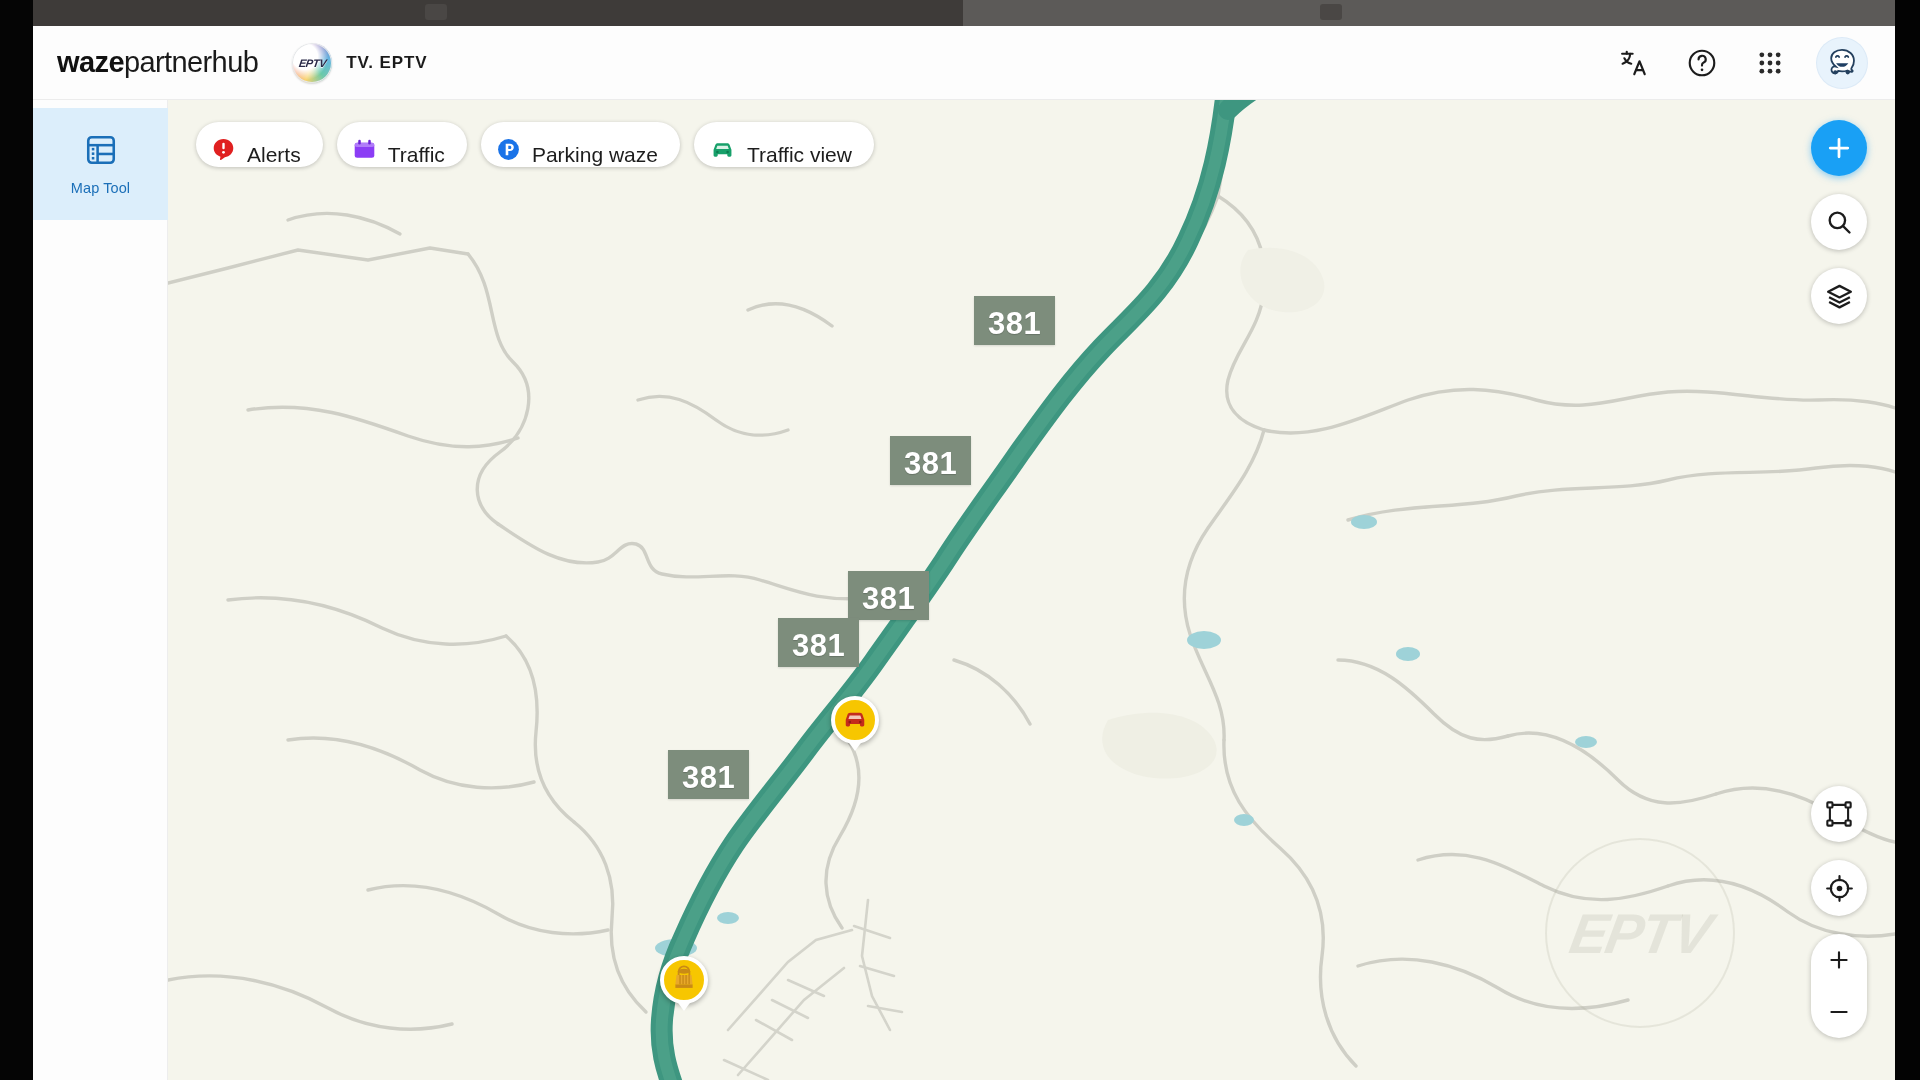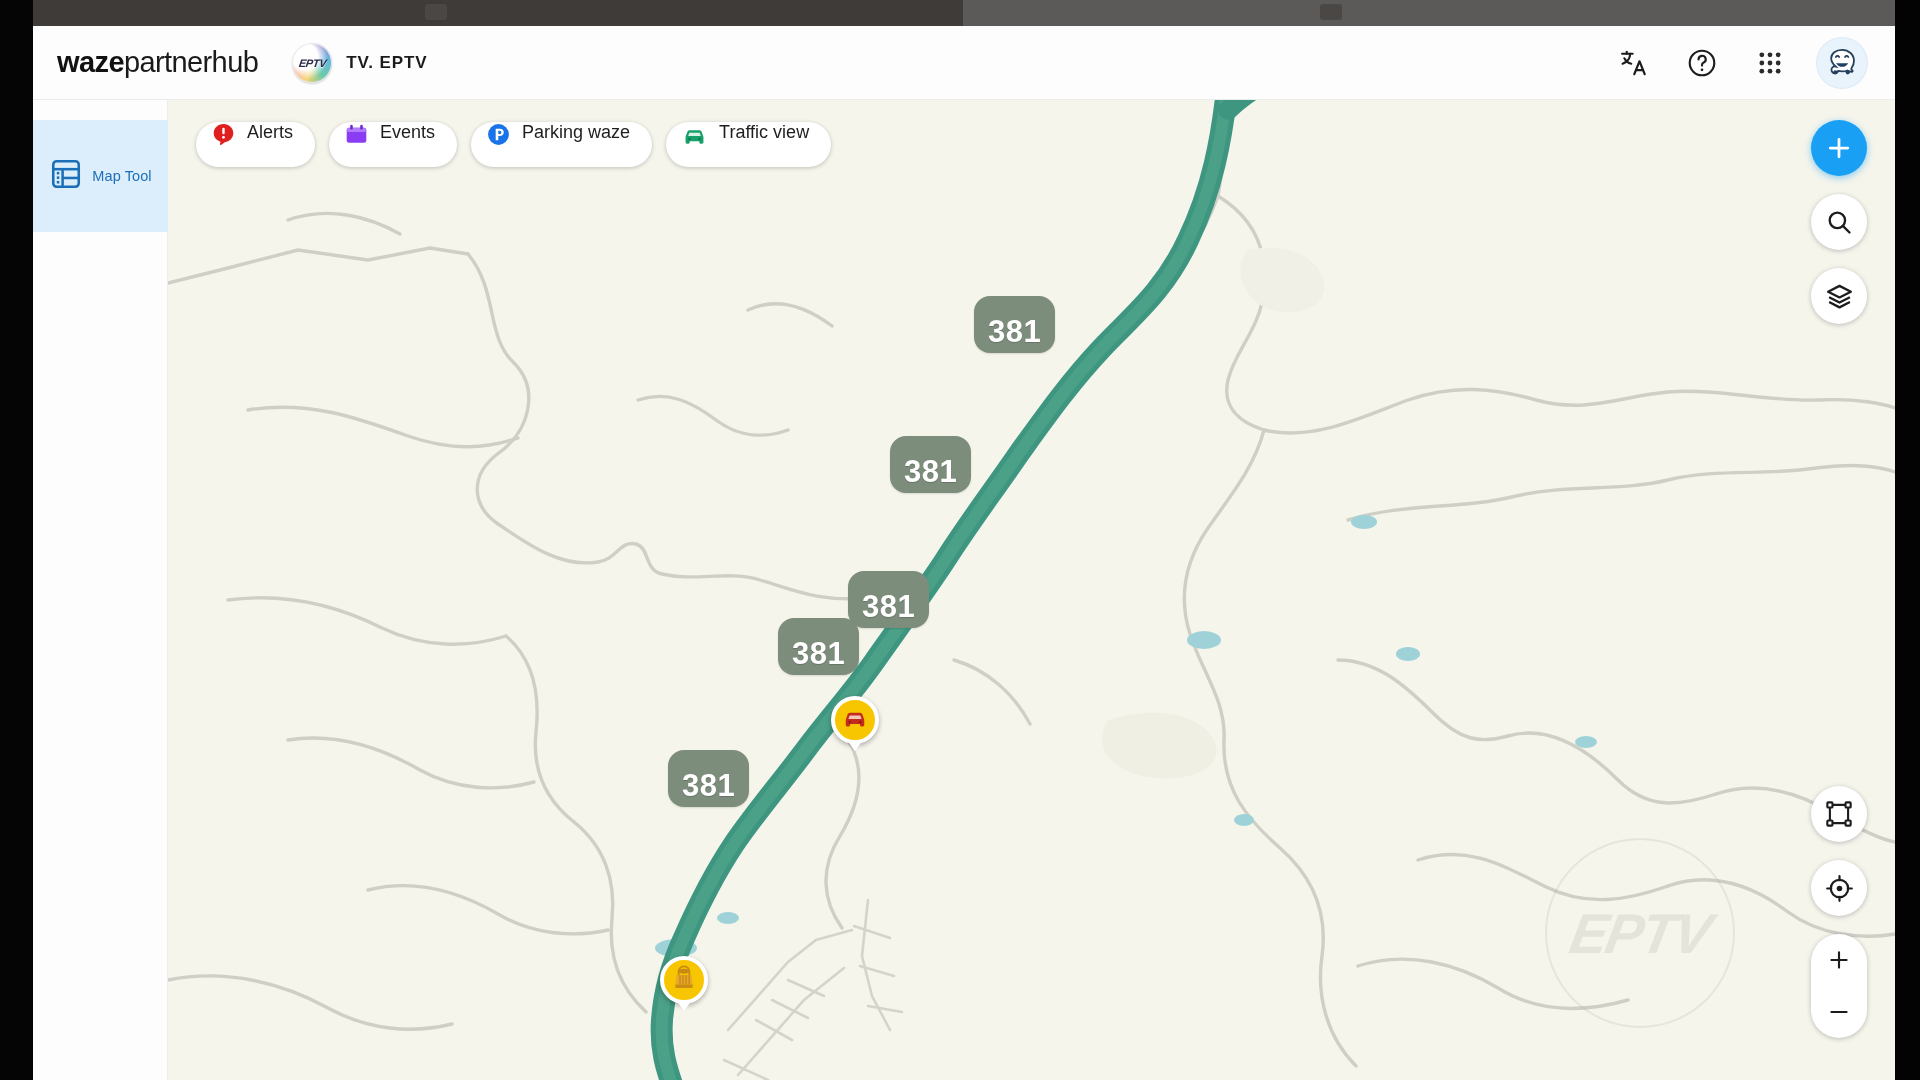--- a/index.html
+++ b/index.html
@@ -61,43 +61,42 @@
     box-shadow:0 0 0 1px #dceaf7;
   }
 
   
   #sidebar {
     position:absolute; left:0; top:74px; width:135px; height:980px;
     background:#fdfdfd; border-right:1px solid #ededed; z-index:25;
     padding-top:8px;
   }
   .nav-item {
-    width:135px; height:112px; display:flex; flex-direction:row;
+    width:135px; height:112px; display:flex; flex-direction:column;
     align-items:center; justify-content:center; gap:9px; cursor:pointer;
     color:#5a6b78;
-    margin-top:12px;
   }
   .nav-item.active { background:#dceefb; color:#1b6fb8; }
   .nav-label { font-size:14.5px; letter-spacing:.1px; }
   .nav-item:not(.active) .nav-label { color:#4d5a63; }
 
   
   #map {
     position:absolute; left:135px; top:74px; width:1727px; height:980px;
     background:#f5f5ec; overflow:hidden; z-index:15;
   }
   #map svg.maplayer { position:absolute; left:0; top:0; width:1727px; height:980px; }
 
   
   #chips { position:absolute; left:28px; top:22px; display:flex; gap:14px; z-index:40; }
   .chip {
     height:45px; border-radius:23px; background:#fff;
-    display:flex; align-items:flex-start; gap:11px; padding:0 22px 0 15px;
+    display:flex; align-items:flex-end; gap:11px; padding:0 22px 0 15px;
     box-shadow:0 1px 4px rgba(0,0,0,.22); cursor:pointer;
-    font-size:18px; color:#1d1d1d; white-space:nowrap;
+    font-size:21px; color:#1d1d1d; white-space:nowrap;
   }
 
   
   #ctrl-top { position:absolute; right:28px; top:20px; display:flex; flex-direction:column; align-items:center; gap:18px; z-index:40; }
   .rbtn {
     width:56px; height:56px; border-radius:50%; background:#fff;
     display:flex; align-items:center; justify-content:center; cursor:pointer;
     box-shadow:0 1px 5px rgba(0,0,0,.24);
   }
   .rbtn.primary { background:#19a0f5; box-shadow:0 2px 7px rgba(25,160,245,.5); }
@@ -105,22 +104,22 @@
   #ctrl-bot { position:absolute; right:28px; bottom:42px; display:flex; flex-direction:column; align-items:center; gap:18px; z-index:40; }
   .zoomstack {
     width:56px; border-radius:28px; background:#fff; box-shadow:0 1px 5px rgba(0,0,0,.24);
     display:flex; flex-direction:column; overflow:hidden;
   }
   .zoomstack div { height:52px; display:flex; align-items:center; justify-content:center; cursor:pointer; }
 
   
   .shield {
     position:absolute; z-index:22;
-    background:#7d8d7c; border-radius:16px;
-    padding:20px 14px 6px; color:#fff;
+    background:#7d8d7c; border-radius:0;
+    padding:12px 14px 6px; color:#fff;
     font-size:31px; font-weight:700; letter-spacing:.5px;
     line-height:1; text-shadow:0 1px 1px rgba(0,0,0,.18);
     box-shadow:0 1px 2px rgba(0,0,0,.12);
   }
 
   
   .marker {
     position:absolute; width:48px; height:48px; border-radius:50%;
     background:#f7c600; border:4px solid #fff; z-index:28;
     display:flex; align-items:center; justify-content:center;
@@ -334,21 +333,21 @@
 
         <div class="chip">
           <span>
             <svg width="25" height="25" viewBox="0 0 24 24">
               <rect x="2.6" y="5.4" width="18.8" height="14.6" rx="2.4" fill="#8b3df5"></rect>
               <rect x="2.6" y="5.4" width="18.8" height="4.2" rx="2" fill="#b07cf9"></rect>
               <rect x="6" y="2.6" width="2.4" height="4.6" rx="1.2" fill="#6d22d6"></rect>
               <rect x="15.6" y="2.6" width="2.4" height="4.6" rx="1.2" fill="#6d22d6"></rect>
             </svg>
           </span>
-          <span>Events</span>
+          <span>Traffic</span>
         </div>
 
         <div class="chip">
           <span>
             <svg width="25" height="25" viewBox="0 0 24 24">
               <circle cx="12" cy="12" r="10" fill="#1a73e8"></circle>
               <path d="M9.3 17.6V6.4h3.9c2.4 0 3.9 1.3 3.9 3.5s-1.5 3.6-3.9 3.6h-1.4v4.1z M11.8 11.6h1.2c1.1 0 1.7-.6 1.7-1.6s-.6-1.6-1.7-1.6h-1.2z" fill="#fff"></path>
             </svg>
           </span>
           <span>Parking waze</span>

